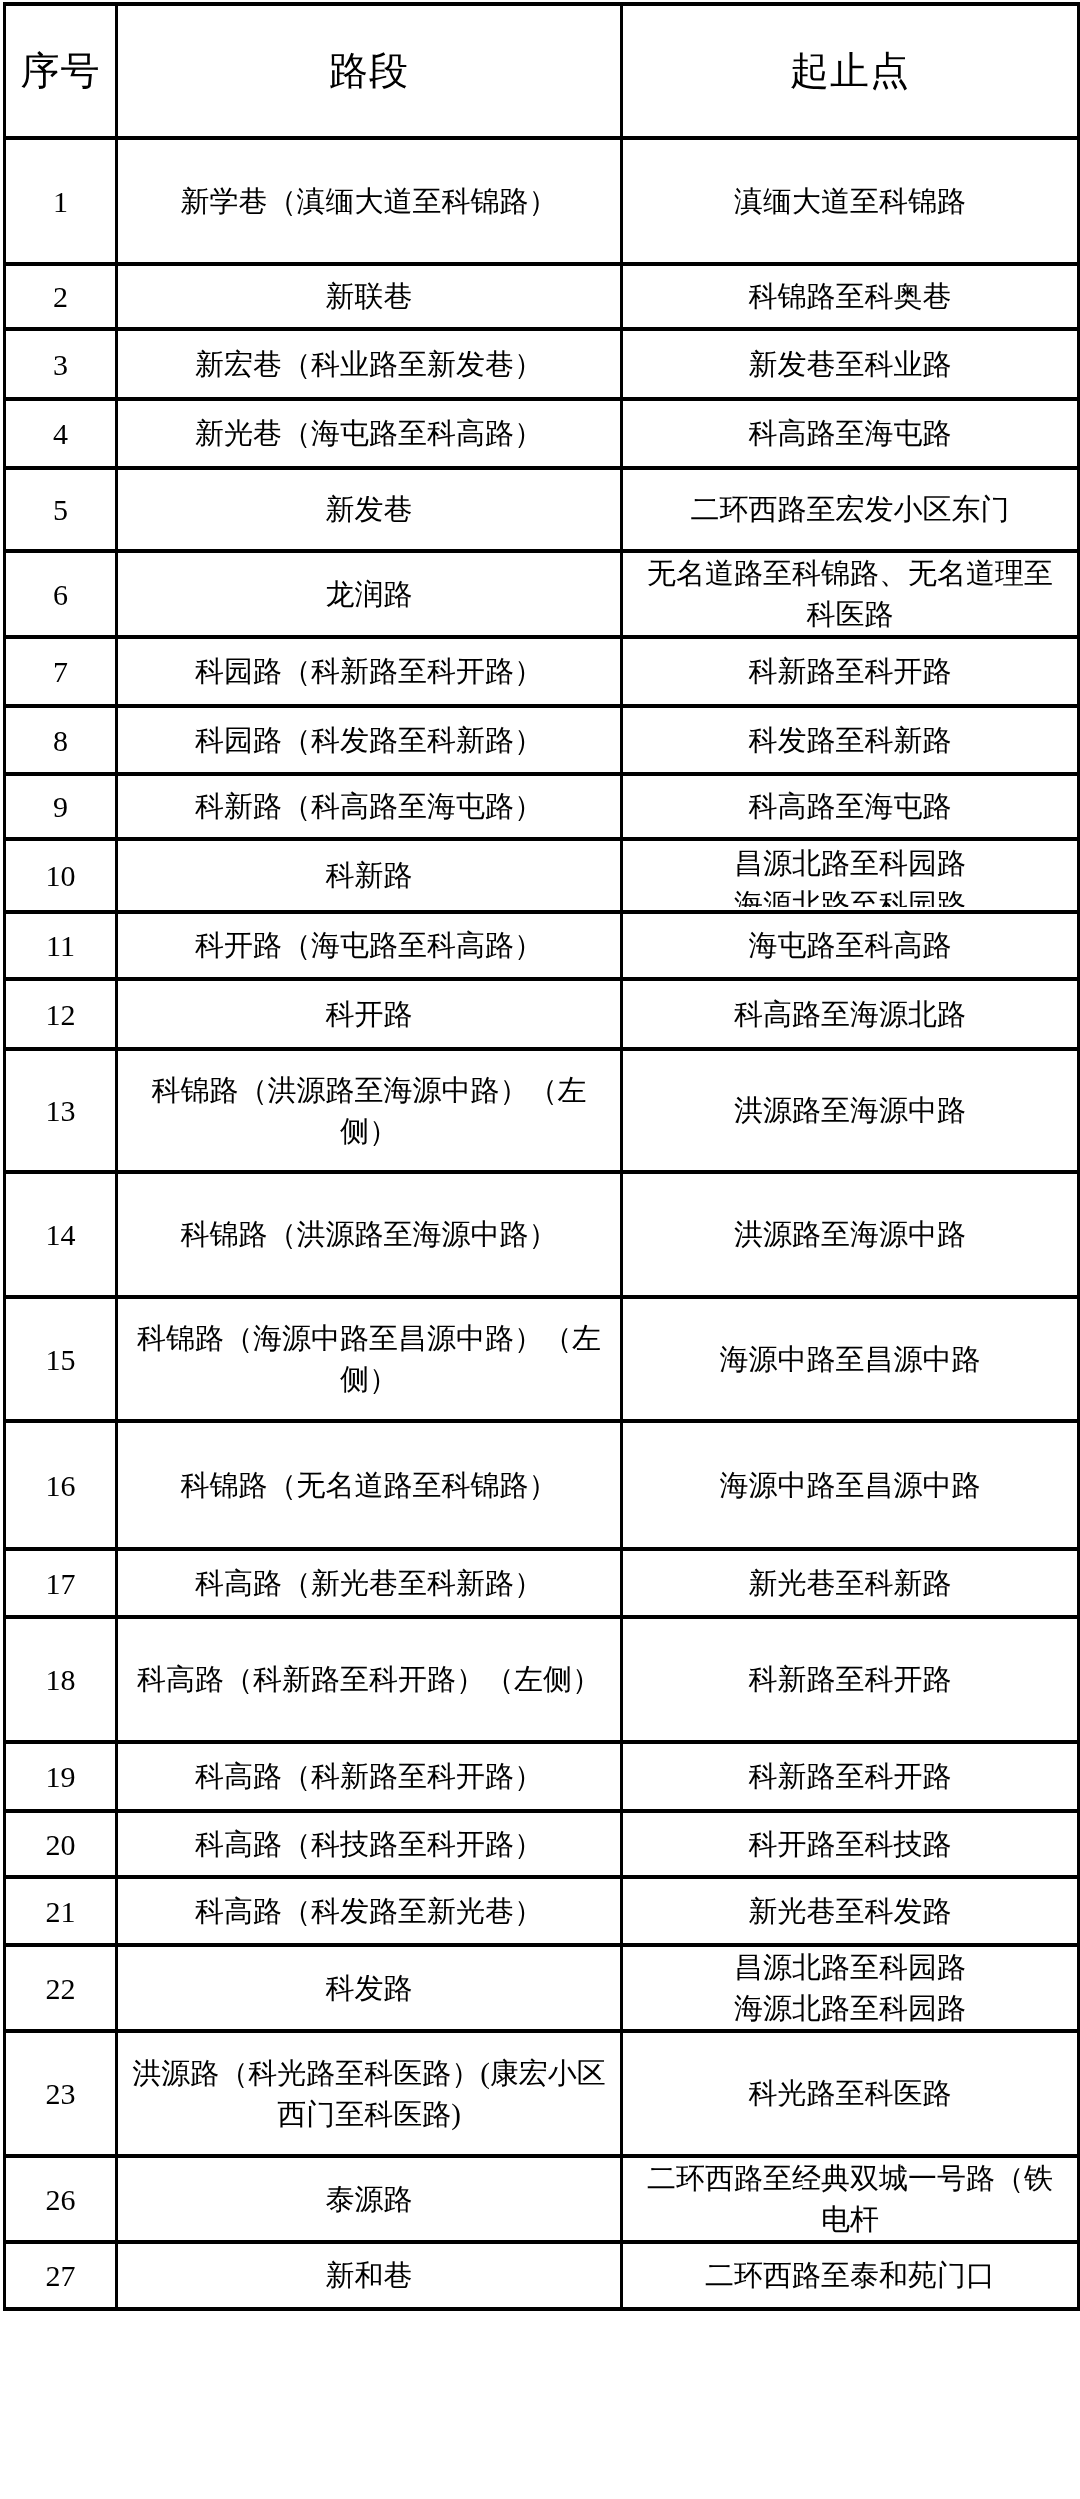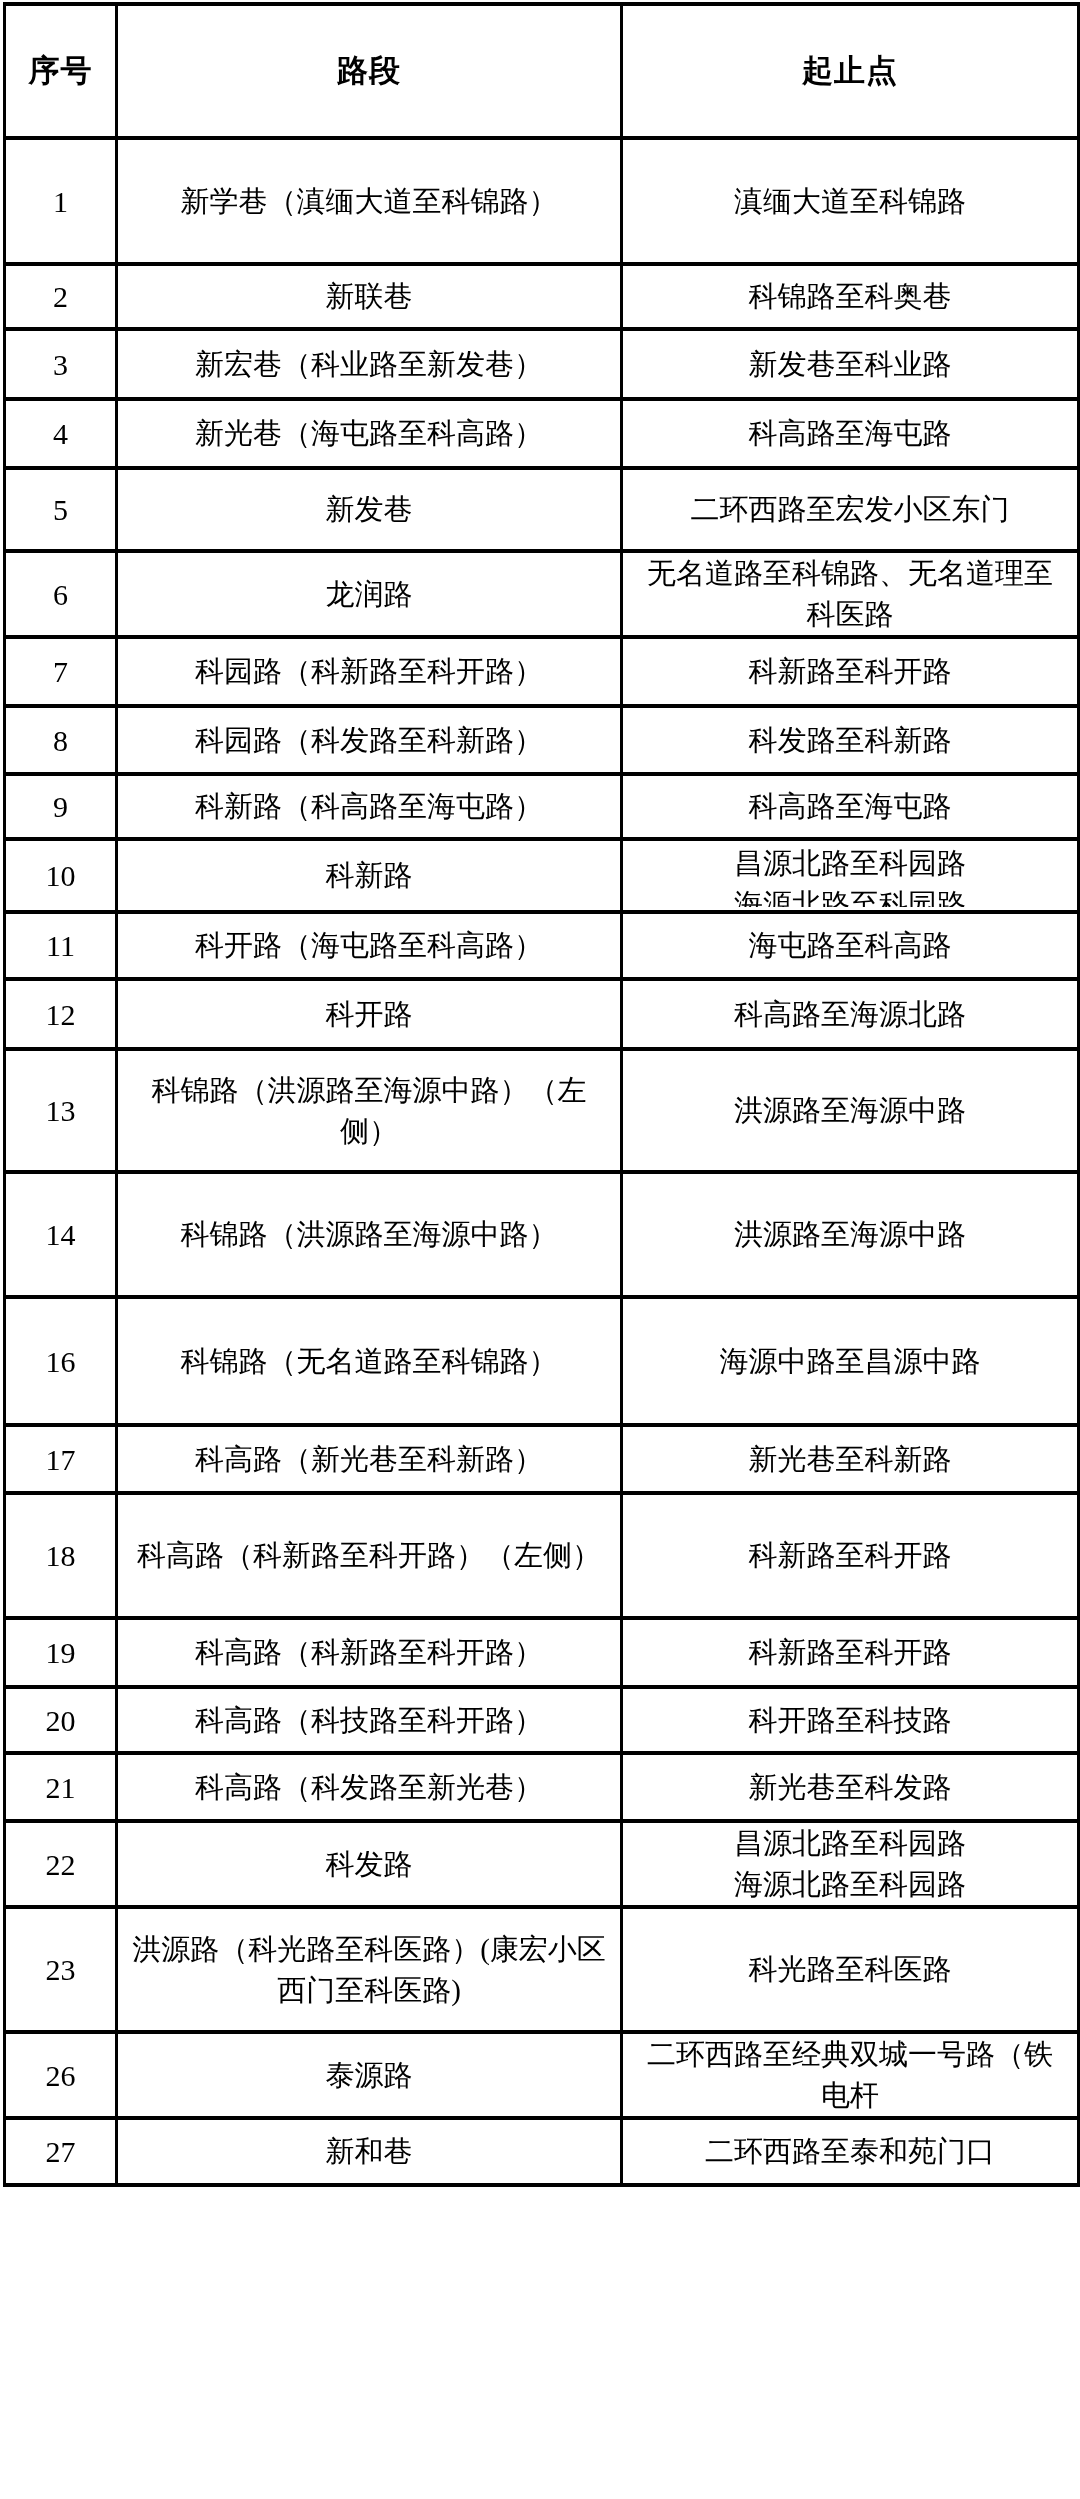--- a/index.html
+++ b/index.html
@@ -31,22 +31,22 @@
     border-right: 3px solid #000;
     border-top: 4px solid #000;
     border-bottom: 4px solid #000;
     text-align: center;
     vertical-align: middle;
     padding: 0 12px;
     box-sizing: border-box;
     overflow: hidden;
   }
   th {
-    font-weight: bold;
-    font-size: 31px;
+    font-weight: normal;
+    font-size: 39px;
     letter-spacing: 1px;
   }
   td {
     font-size: 29px;
     line-height: 41px;
     white-space: pre-line;
   }
   td.no {
     font-size: 30px;
     padding: 0 4px;
@@ -143,20 +143,25 @@
       <tr style="height:123px">
         <td class="no">13</td>
         <td>科锦路（洪源路至海源中路）（左侧）</td>
         <td>洪源路至海源中路</td>
       </tr>
       <tr style="height:125px">
         <td class="no">14</td>
         <td>科锦路（洪源路至海源中路）</td>
         <td>洪源路至海源中路</td>
       </tr>
+      <tr style="height:124px">
+        <td class="no">15</td>
+        <td>科锦路（海源中路至昌源中路）（左侧）</td>
+        <td>海源中路至昌源中路</td>
+      </tr>
       <tr style="height:128px">
         <td class="no">16</td>
         <td>科锦路（无名道路至科锦路）</td>
         <td>海源中路至昌源中路</td>
       </tr>
       <tr style="height:68px">
         <td class="no">17</td>
         <td>科高路（新光巷至科新路）</td>
         <td>新光巷至科新路</td>
       </tr>

